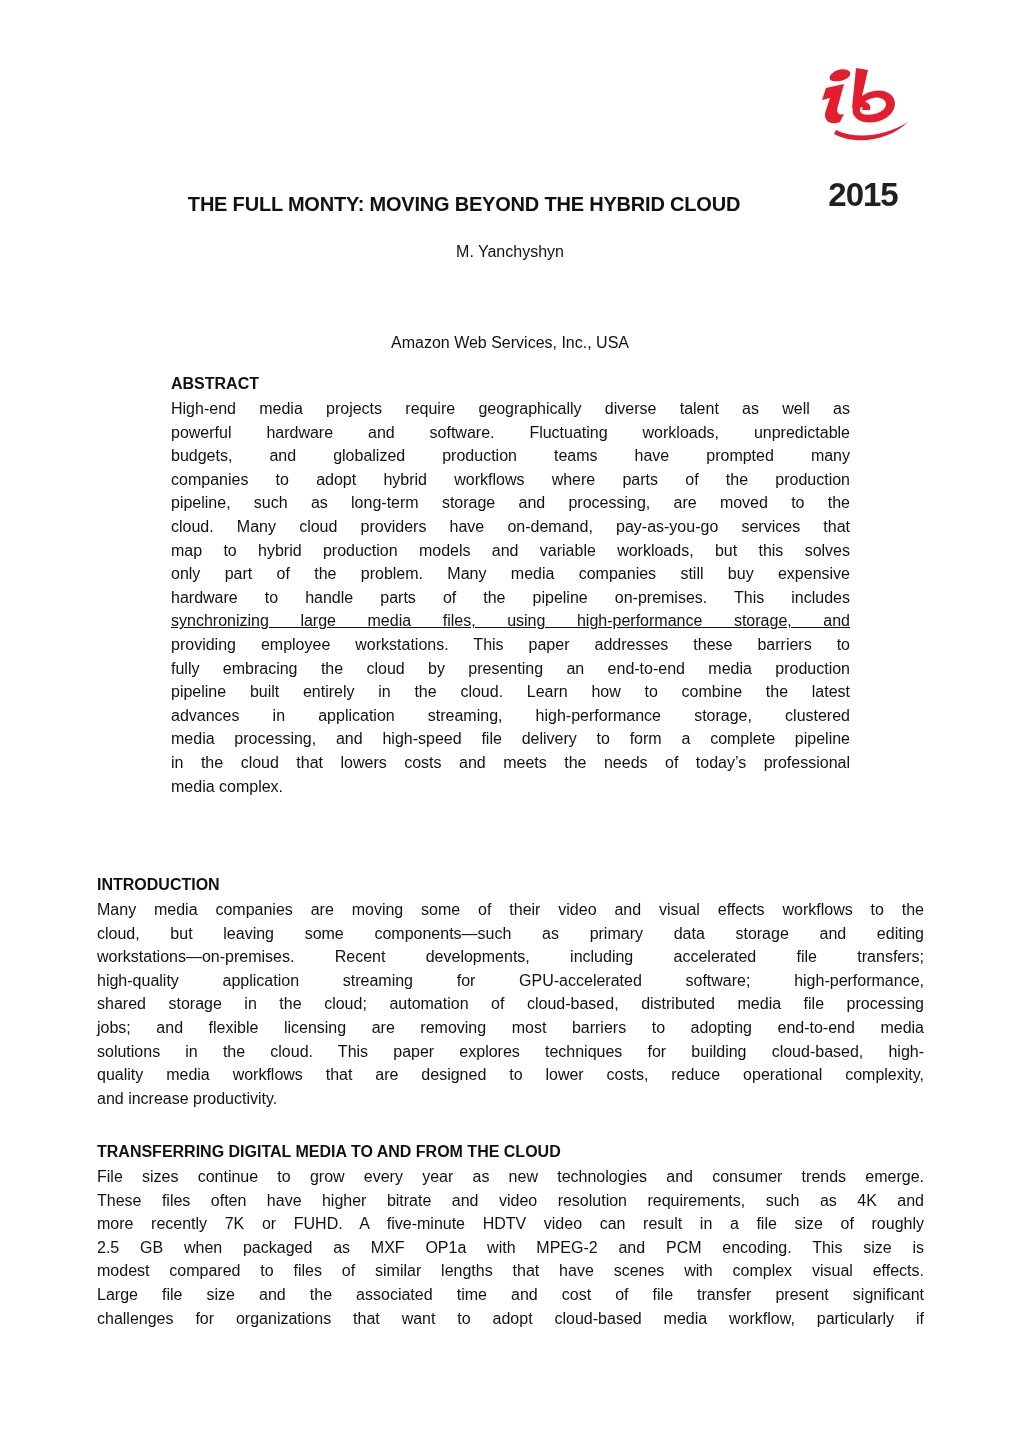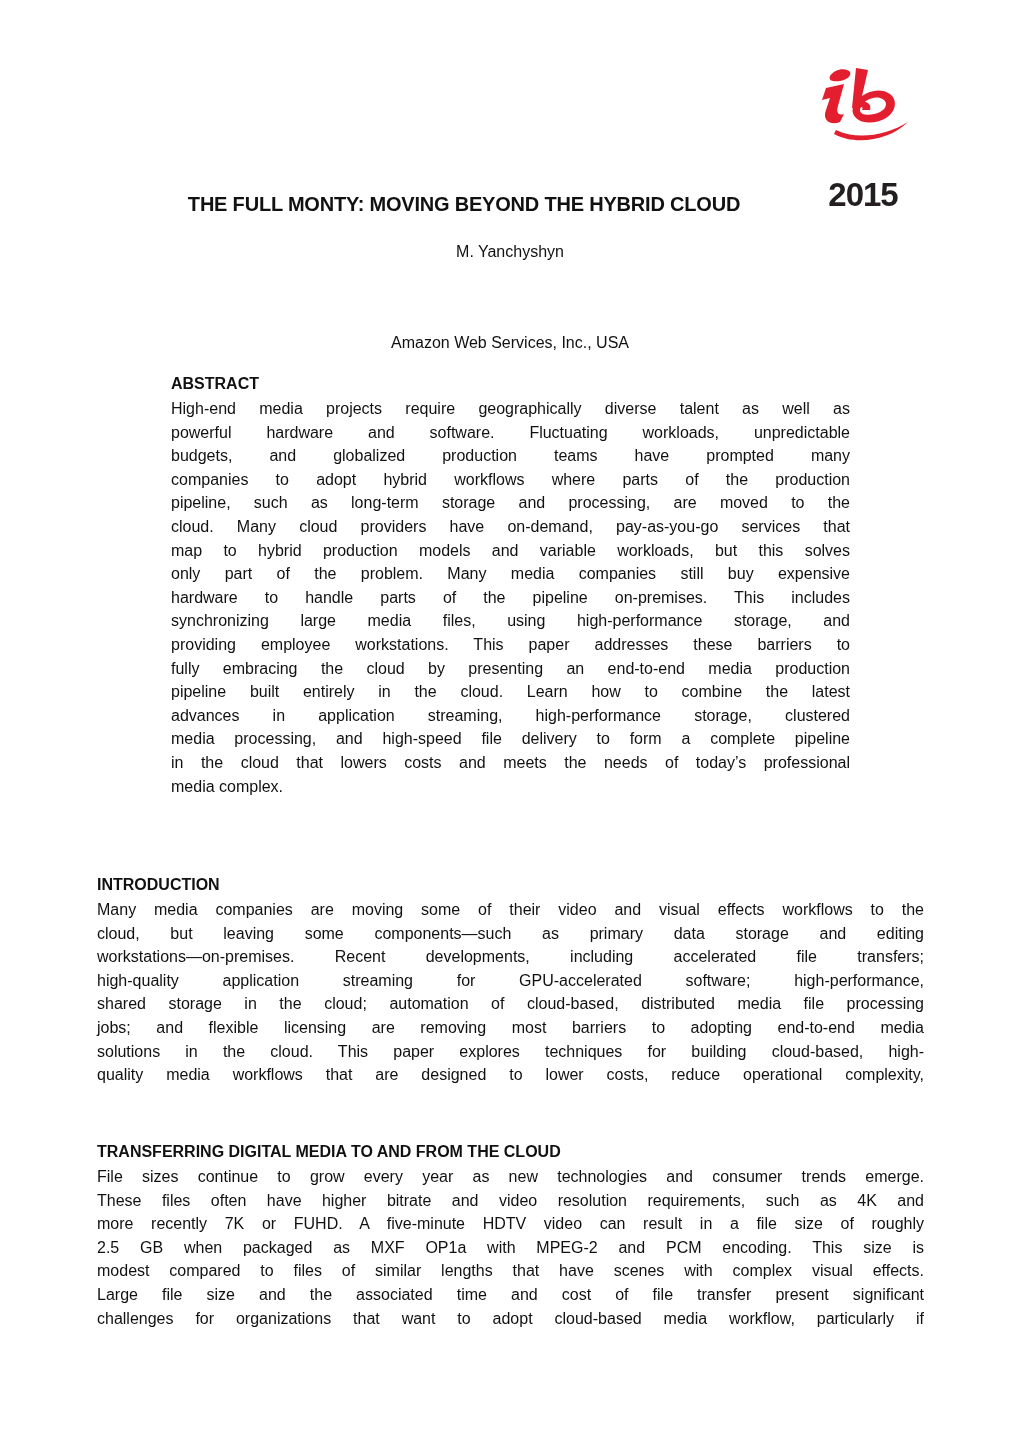--- a/index.html
+++ b/index.html
@@ -54,21 +54,21 @@
   <div class="body-block">
     <div class="line" style="word-spacing: 0px;">High-end media projects require geographically diverse talent as well as</div>
     <div class="line" style="word-spacing: 0px;">powerful hardware and software. Fluctuating workloads, unpredictable</div>
     <div class="line" style="word-spacing: 0px;">budgets, and globalized production teams have prompted many</div>
     <div class="line" style="word-spacing: 0px;">companies to adopt hybrid workflows where parts of the production</div>
     <div class="line" style="word-spacing: 0px;">pipeline, such as long-term storage and processing, are moved to the</div>
     <div class="line" style="word-spacing: 0px;">cloud. Many cloud providers have on-demand, pay-as-you-go services that</div>
     <div class="line" style="word-spacing: 0px;">map to hybrid production models and variable workloads, but this solves</div>
     <div class="line" style="word-spacing: 0px;">only part of the problem. Many media companies still buy expensive</div>
     <div class="line" style="word-spacing: 0px;">hardware to handle parts of the pipeline on-premises. This includes</div>
-    <div class="line" style="word-spacing: 0px;">synchronizing large media files, using high-performance storage, and</div>
+    <div class="line" style="word-spacing: 0px; text-decoration: underline;">synchronizing large media files, using high-performance storage, and</div>
     <div class="line" style="word-spacing: 0px;">providing employee workstations. This paper addresses these barriers to</div>
     <div class="line" style="word-spacing: 0px;">fully embracing the cloud by presenting an end-to-end media production</div>
     <div class="line" style="word-spacing: 0px;">pipeline built entirely in the cloud. Learn how to combine the latest</div>
     <div class="line" style="word-spacing: 0px;">advances in application streaming, high-performance storage, clustered</div>
     <div class="line" style="word-spacing: 0px;">media processing, and high-speed file delivery to form a complete pipeline</div>
     <div class="line" style="word-spacing: 0px;">in the cloud that lowers costs and meets the needs of today’s professional</div>
     <div class="line last">media complex.</div>
   </div>
 </div>
 
@@ -76,20 +76,21 @@
   <div class="heading">INTRODUCTION</div>
   <div class="body-block">
     <div class="line" style="word-spacing: 0px;">Many media companies are moving some of their video and visual effects workflows to the</div>
     <div class="line" style="word-spacing: 0px;">cloud, but leaving some components—such as primary data storage and editing</div>
     <div class="line" style="word-spacing: 0px;">workstations—on-premises. Recent developments, including accelerated file transfers;</div>
     <div class="line" style="word-spacing: 0px;">high-quality application streaming for GPU-accelerated software; high-performance,</div>
     <div class="line" style="word-spacing: 0px;">shared storage in the cloud; automation of cloud-based, distributed media file processing</div>
     <div class="line" style="word-spacing: 0px;">jobs; and flexible licensing are removing most barriers to adopting end-to-end media</div>
     <div class="line" style="word-spacing: 0px;">solutions in the cloud. This paper explores techniques for building cloud-based, high-</div>
     <div class="line" style="word-spacing: 0px;">quality media workflows that are designed to lower costs, reduce operational complexity,</div>
+    <div class="line last">and increase productivity.</div>
   </div>
 </div>
 
 <div class="section transfer">
   <div class="heading">TRANSFERRING DIGITAL MEDIA TO AND FROM THE CLOUD</div>
   <div class="body-block">
     <div class="line" style="word-spacing: 0px;">File sizes continue to grow every year as new technologies and consumer trends emerge.</div>
     <div class="line" style="word-spacing: 0px;">These files often have higher bitrate and video resolution requirements, such as 4K and</div>
     <div class="line" style="word-spacing: 0px;">more recently 7K or FUHD. A five-minute HDTV video can result in a file size of roughly</div>
     <div class="line" style="word-spacing: 0px;">2.5 GB when packaged as MXF OP1a with MPEG-2 and PCM encoding. This size is</div>

